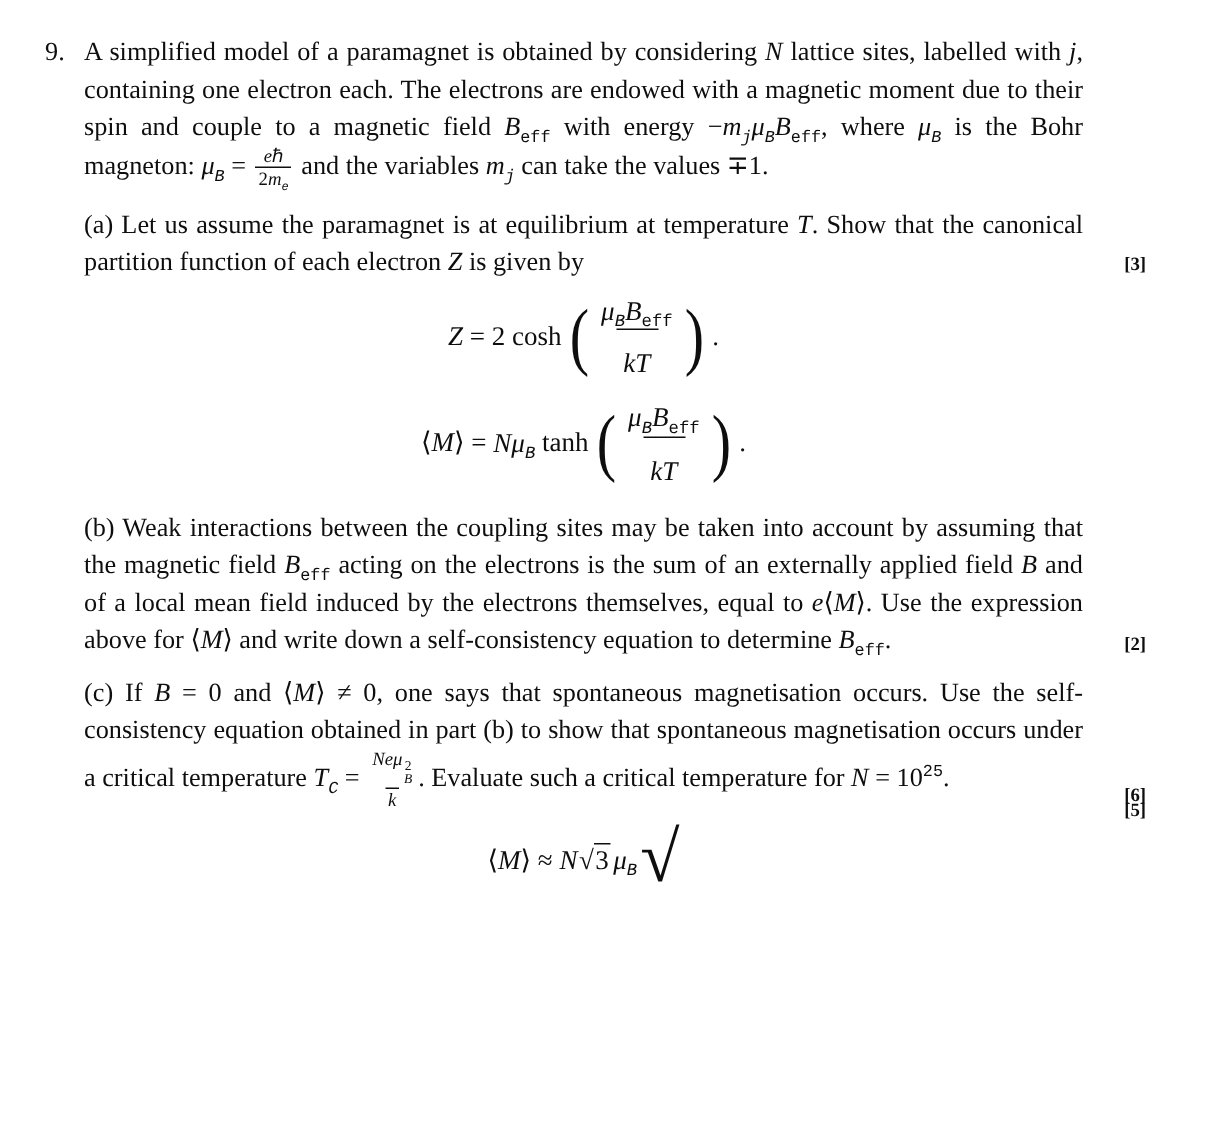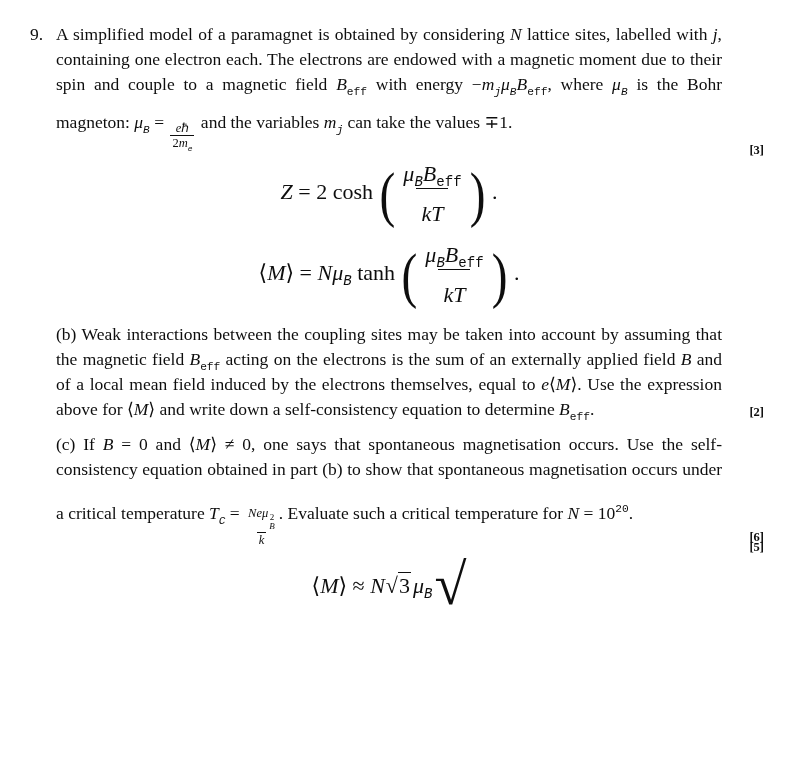--- a/index.html
+++ b/index.html
@@ -17,28 +17,28 @@
   .question { display: flex; }
   .qnum { width: 26px; flex: none; }
   .qbody { width: 666px; flex: none; }
   .para { text-align: justify; position: relative; margin: 0 0 10px 0; }
   .para:last-child { margin-bottom: 0; }
   .mark {
     position: absolute; right: -42px; bottom: 4px;
     font-size: 12.5px; font-weight: bold; line-height: 1;
     letter-spacing: 0;
   }
-  .eq { text-align: center; margin: 9px 0 14px; font-size: 22px; position: relative; }
+  .eq { text-align: center; margin: 9px 0 14px; font-size: 18px; position: relative; }
   
   .frac { display: inline-flex; flex-direction: column; align-items: center;
           vertical-align: middle; margin: 0 2px; line-height: 1.2; text-align: center; }
   .frac .num { padding: 0 5px 1px; display: block; }
   .frac .den { border-top: 1.4px solid currentColor; padding: 12px 5px 0; display: block; }
   .sfrac { font-size: 12.5px; line-height: 1.15; }
-  .sfrac .num { padding: 0 2px 0; margin-top: 24px; }
+  .sfrac .num { padding: 0 2px 0; }
   .sfrac .den { padding: 0 2px 0; border-top-width: 1px; }
   
   .bigp { display: inline-block; font-size: 215%; font-weight: 400;
           transform: scaleY(1.3); transform-origin: center; vertical-align: middle;
           line-height: 0.85; margin: 0 1px; }
   
   .sum { font-size: 140%; vertical-align: -0.15em; }
   .ss { display: inline-flex; flex-direction: column; align-items: flex-start;
         font-size: 11.5px; line-height: 1.12; vertical-align: -0.55em; margin-left: 1px; }
   
@@ -61,20 +61,21 @@
   <div class="question">
     <div class="qnum">9.</div>
     <div class="qbody">
 
       <p class="para">A simplified model of a paramagnet is obtained by considering <i>N</i> lattice sites, labelled with <i>j</i>, containing one electron each. The electrons are endowed with a magnetic moment due to their spin and couple to a magnetic field <i>B</i><sub>eff</sub> with energy −<i>m<sub>j</sub></i><i>μ<sub>B</sub></i><i>B</i><sub>eff</sub>, where <i>μ<sub>B</sub></i> is the Bohr magneton: <i>μ<sub>B</sub></i> = <span class="frac sfrac">
             <span class="num"><i>e</i>ℏ</span>
             <span class="den">2<i>m<sub>e</sub></i></span>
           </span> and the variables <i>m<sub>j</sub></i> can take the values ∓1.</p>
 
       <div class="para">
+        <span>(a) Let us assume the paramagnet is at equilibrium at temperature <i>T</i>. Show that the canonical partition function of each electron <i>Z</i> is given by</span>
         <span class="mark">[3]</span>
       </div>
 
       <div class="eq"><i>Z</i> = 2 cosh <span class="bigp">(</span><span class="frac">
             <span class="num"><i>μ<sub>B</sub>B</i><sub>eff</sub></span>
             <span class="den"><i>kT</i></span>
           </span><span class="bigp">)</span> .</div>
 
 
       <div class="eq">⟨<i>M</i>⟩ = <i>Nμ<sub>B</sub></i> tanh <span class="bigp">(</span><span class="frac">
@@ -87,21 +88,21 @@
         <span class="mark">[2]</span>
       </div>
 
       <div class="para">
         <span>(c) If <i>B</i> = 0 and ⟨<i>M</i>⟩ ≠ 0, one says that spontaneous magnetisation occurs. Use the self-consistency equation obtained in part (b) to show that spontaneous magnetisation occurs under a critical temperature <i>T<sub>C</sub></i> = <span class="frac sfrac">
               <span class="num"><i>Neμ</i><span class="ss2">
                   <span>2</span>
                   <span><i>B</i></span>
                 </span></span>
               <span class="den"><i>k</i></span>
-            </span>. Evaluate such a critical temperature for <i>N</i> = 10<sup>20</sup>.</span>
+            </span>. Evaluate such a critical temperature for <i>N</i> = 10<sup>25</sup>.</span>
         <span class="mark">[6]</span>
       </div>
 
       <div class="para">
         <span class="mark">[5]</span>
       </div>
 
       <div class="eq">⟨<i>M</i>⟩ ≈ <i>N</i><span class="rt">√<span class="ov">3</span></span><i>μ<sub>B</sub></i><span class="bigroot">
             <span class="rad">√</span>
           </span></div>

